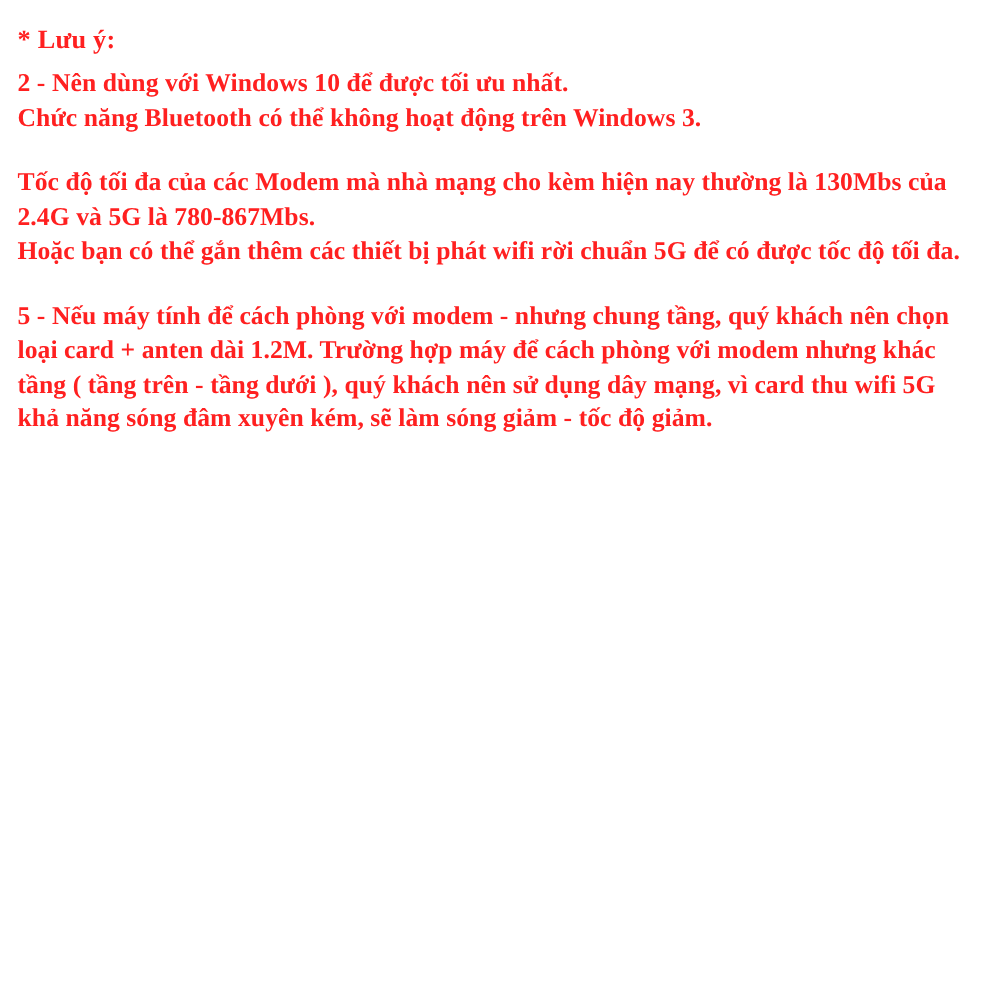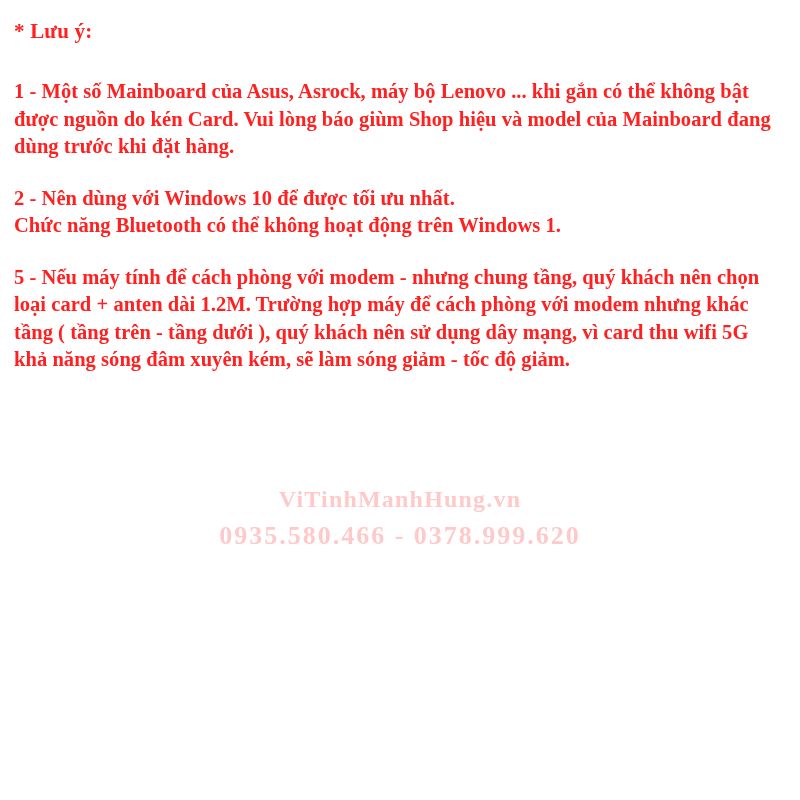--- a/index.html
+++ b/index.html
@@ -19,21 +19,21 @@
     position: relative;
     width: 800px;
     height: 800px;
     box-sizing: border-box;
     padding: 18px 16px 0 14px;
   }
   .note-title {
     font-size: 21px;
     font-weight: bold;
     letter-spacing: 0.2px;
-    margin: 0 0 34px 0;
+    margin: 0 0 10px 0;
     line-height: 1.25;
   }
   .block {
     font-size: 20.5px;
     font-weight: bold;
     line-height: 1.34;
     margin: 0 0 24px 0;
     letter-spacing: 0.05px;
   }
   .block p {
@@ -63,39 +63,34 @@
   .content {
     position: relative;
     z-index: 2;
   }
 </style>
 </head>
 <body>
 
 <div class="page">
 
-  <div class="watermark">
-    <div class="wm-site">ViTinhManhHung.vn</div>
-    <div class="wm-phone">0935.580.466 - 0378.999.620</div>
-  </div>
 
   <div class="content">
 
     <div class="note-title">* Lưu ý:</div>
 
+
     <div class="block">
-      <p>1 - Một số Mainboard của Asus, Asrock, máy bộ Lenovo ... khi gắn có thể không bật được nguồn do kén Card. Vui lòng báo giùm Shop hiệu và model của Mainboard đang dùng trước khi đặt hàng.</p>
+      <p>2 - Nên dùng với Windows 10 để được tối ưu nhất.</p>
+      <p>Chức năng Bluetooth có thể không hoạt động trên Windows 3.</p>
     </div>
 
     <div class="block">
-      <p>2 - Nên dùng với Windows 10 để được tối ưu nhất.</p>
-      <p>Chức năng Bluetooth có thể không hoạt động trên Windows 1.</p>
-    </div>
-
-    <div class="block">
+      <p>Tốc độ tối đa của các Modem mà nhà mạng cho kèm hiện nay thường là 130Mbs của 2.4G và 5G là 780-867Mbs.</p>
+      <p>Hoặc bạn có thể gắn thêm các thiết bị phát wifi rời chuẩn 5G để có được tốc độ tối đa.</p>
     </div>
 
 
     <div class="block">
       <p>5 - Nếu máy tính để cách phòng với modem - nhưng chung tầng, quý khách nên chọn loại card + anten dài 1.2M. Trường hợp máy để cách phòng với modem nhưng khác tầng ( tầng trên - tầng dưới ), quý khách nên sử dụng dây mạng, vì card thu wifi 5G khả năng sóng đâm xuyên kém, sẽ làm sóng giảm - tốc độ giảm.</p>
     </div>
 
   </div>
 </div>
 

